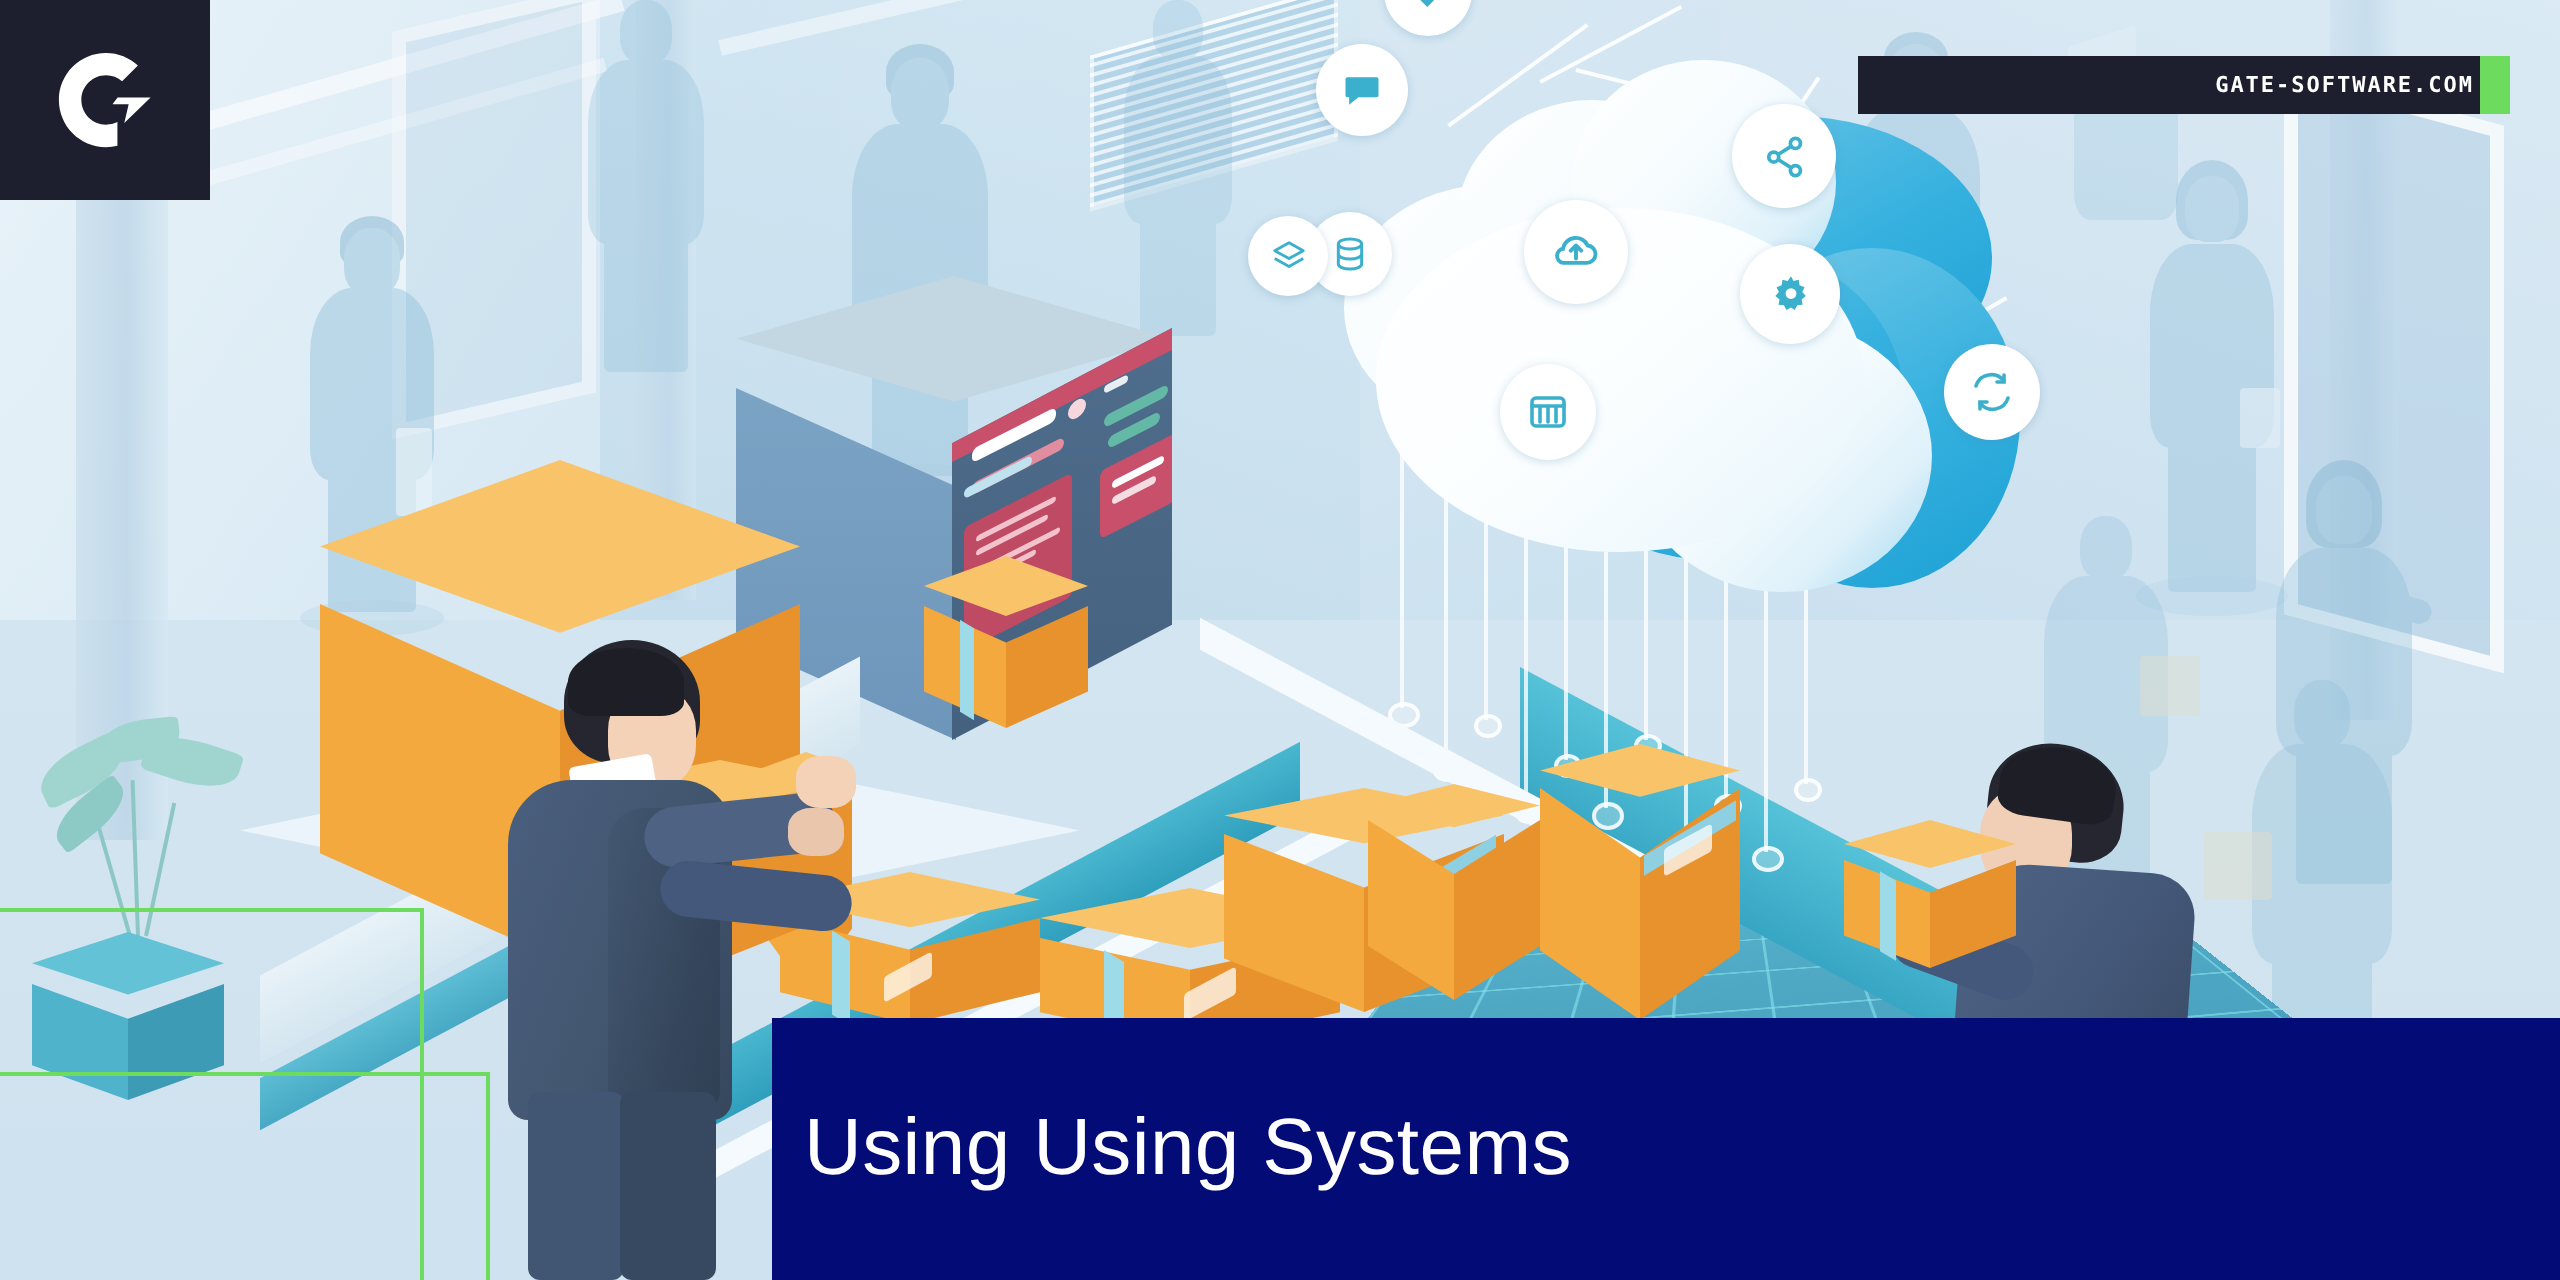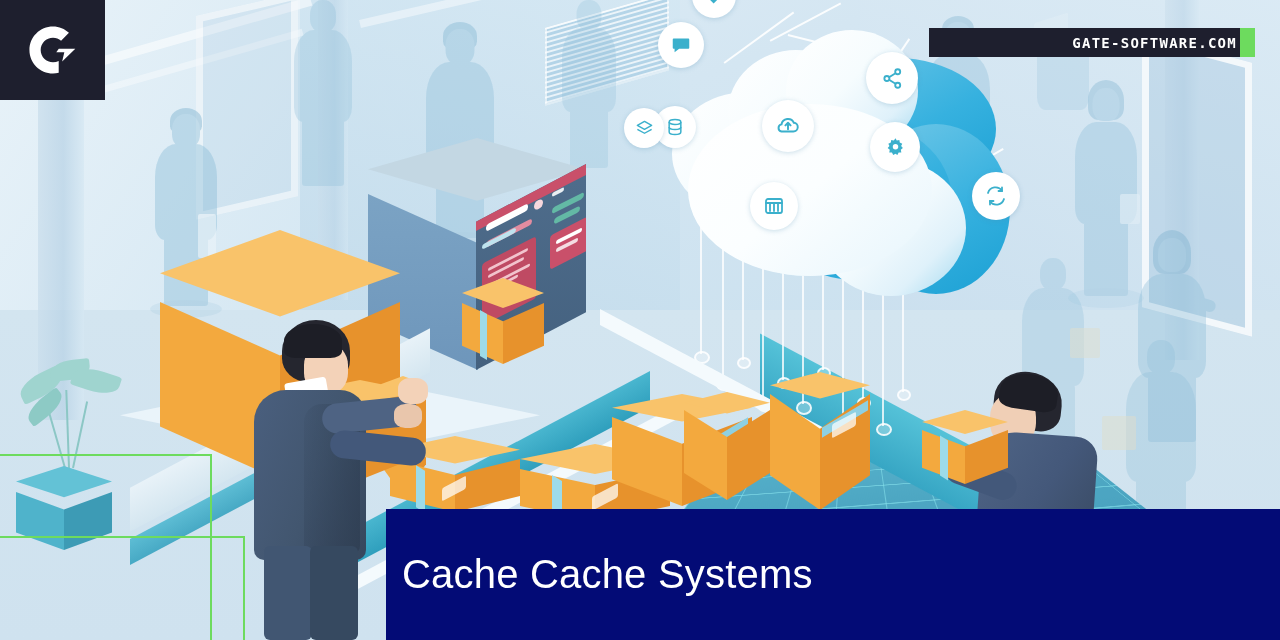--- a/index.html
+++ b/index.html
@@ -292,21 +292,21 @@
   }
   .site-badge {
     position: absolute;
     left: 929px; top: 28px;
     width: 326px; height: 29px;
     background: #1e1f2e;
     display: flex; align-items: center; justify-content: flex-end;
   }
   .site-badge-text {
     color: #ffffff;
-    font-size: 14px;
+    font-size: 11px;
     font-weight: bold;
     letter-spacing: .09em;
     padding-right: 18px;
     font-family: "DejaVu Sans Mono", monospace;
     white-space: nowrap;
   }
   .site-badge-accent {
     position: absolute;
     left: 1240px; top: 28px;
     width: 15px; height: 29px;
@@ -693,16 +693,16 @@
       <path d="M38.4 30.6h18.2L42.1 44.7l2.4-10.3h-8.9z" fill="#ffffff"></path>
     </svg>
   </div>
 
   <div class="site-badge">
     <span class="site-badge-text">GATE-SOFTWARE.COM</span>
   </div>
   <div class="site-badge-accent"></div>
 
   <div class="title-bar">
-    <span class="title-text">Cache Cache Systems</span>
+    <span class="title-text">Using Using Systems</span>
   </div>
 
 </div>
 
 </body></html>

